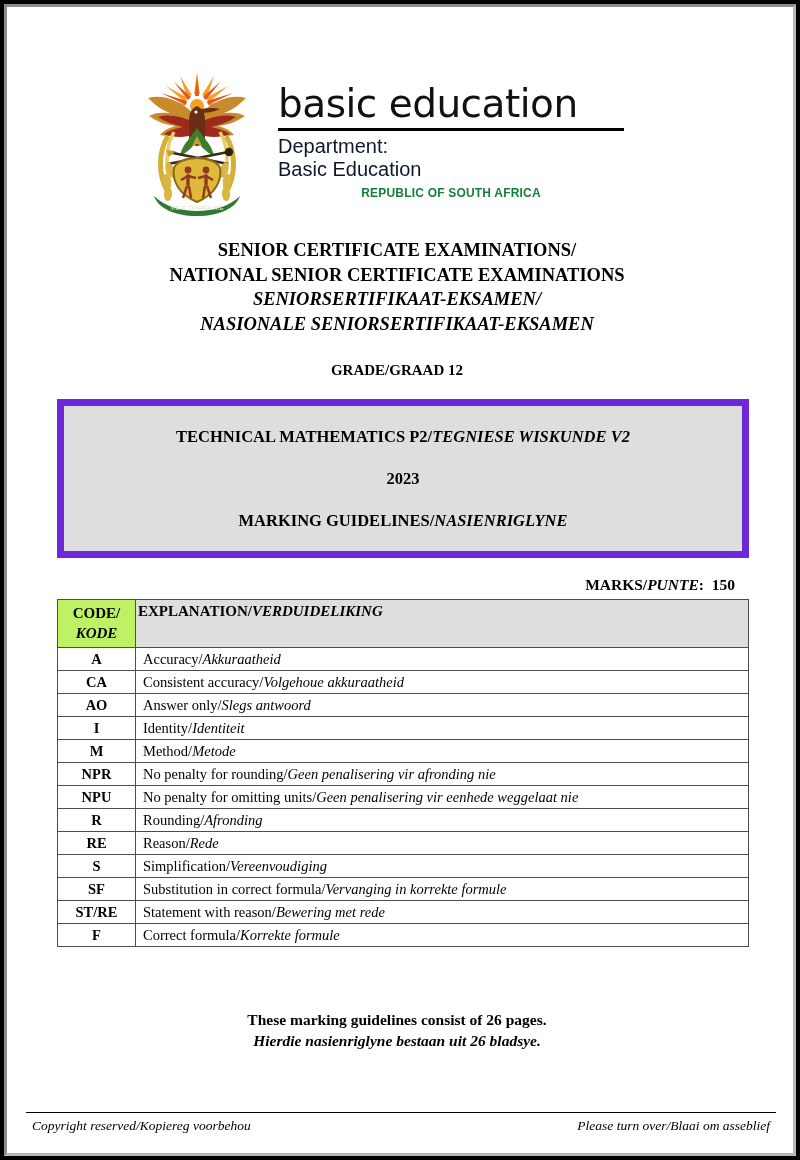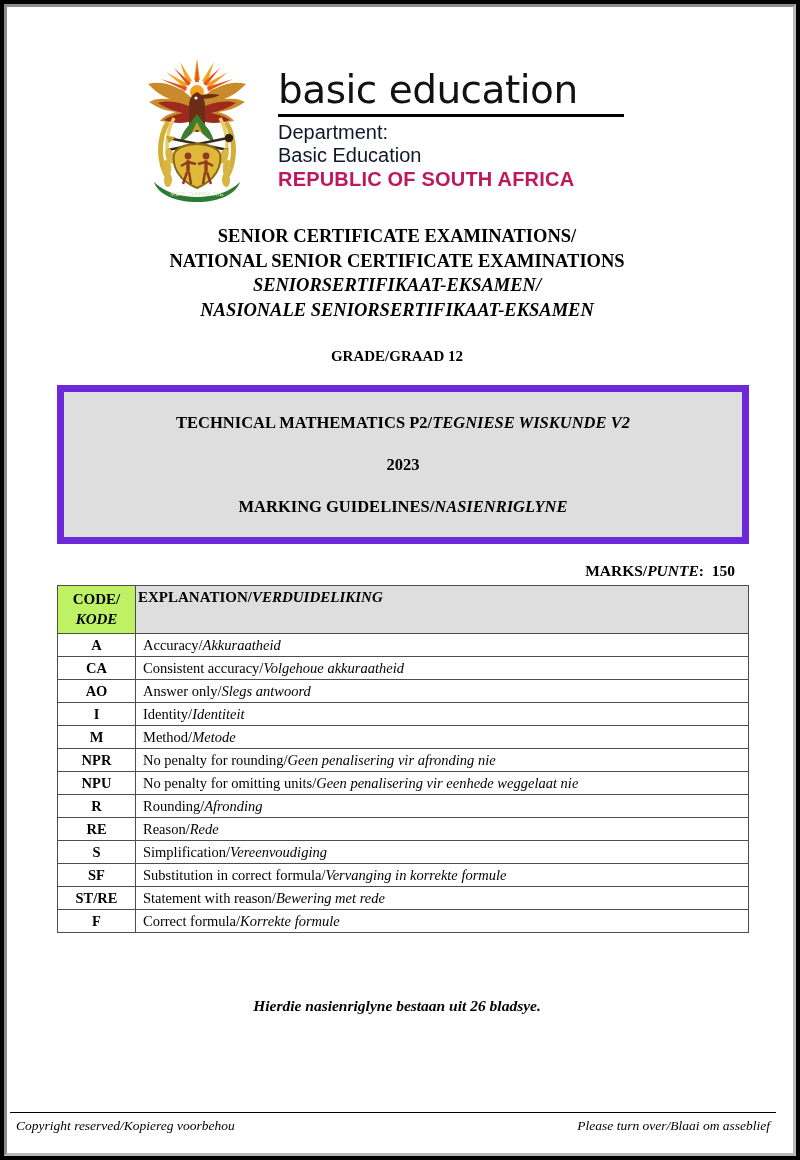--- a/index.html
+++ b/index.html
@@ -34,21 +34,21 @@
     border-left-color: #8c8c8c;
     box-sizing: border-box;
     background: #ffffff;
   }
   #content {
     position: absolute;
     top: 0; left: 0;
     width: 786px;
     height: 1146px;
     box-sizing: border-box;
-    padding: 4px 14px;
+    padding: 18px 14px;
   }
 
   
   .masthead {
     display: flex;
     align-items: flex-start;
     justify-content: flex-start;
     padding-top: 44px;
     padding-left: 118px;
   }
@@ -78,26 +78,27 @@
     margin: 2px 0 4px 0;
   }
   .brand-sub1, .brand-sub2 {
     font-size: 20px;
     line-height: 23px;
     font-weight: 400;
     color: #0f172a;
     font-family: "Liberation Sans", "DejaVu Sans", sans-serif;
   }
   .brand-sub3 {
-    font-size: 20px;
+    font-size: 12px;
     line-height: 24px;
     font-weight: 700;
-    color: #be185d;
+    color: #15803d;
     letter-spacing: 0.2px;
     font-family: "Liberation Sans", "DejaVu Sans", sans-serif;
+    text-align: center;
   }
 
   
   .titles {
     text-align: center;
     margin-top: 20px;
   }
   .titles div {
     font-size: 18.5px;
     line-height: 24.5px;
@@ -193,21 +194,21 @@
   .pages-note .af {
     font-size: 15.5px;
     font-weight: bold;
     font-style: italic;
     line-height: 21px;
   }
 
   
   .footer {
     position: absolute;
-    left: 6px;
+    left: 22px;
     right: 14px;
     bottom: 16px;
   }
   .footer-rule {
     border-top: 1px solid #000000;
     margin-bottom: 5px;
   }
   .footer-row {
     display: flex;
     justify-content: space-between;
@@ -389,20 +390,21 @@
             <td class="expl-cell"><span>Statement with reason/</span><span class="ital">Bewering met rede</span></td>
           </tr>
           <tr>
             <td class="code-cell">F</td>
             <td class="expl-cell"><span>Correct formula/</span><span class="ital">Korrekte formule</span></td>
           </tr>
         </tbody>
     </table>
 
     <div class="pages-note">
+      <div class="en">These marking guidelines consist of 26 pages.</div>
       <div class="af">Hierdie nasienriglyne bestaan uit 26 bladsye.</div>
     </div>
 
     <div class="footer">
       <div class="footer-rule"></div>
       <div class="footer-row">
         <span>Copyright reserved/Kopiereg voorbehou</span>
         <span>Please turn over/Blaai om asseblief</span>
       </div>
     </div>

